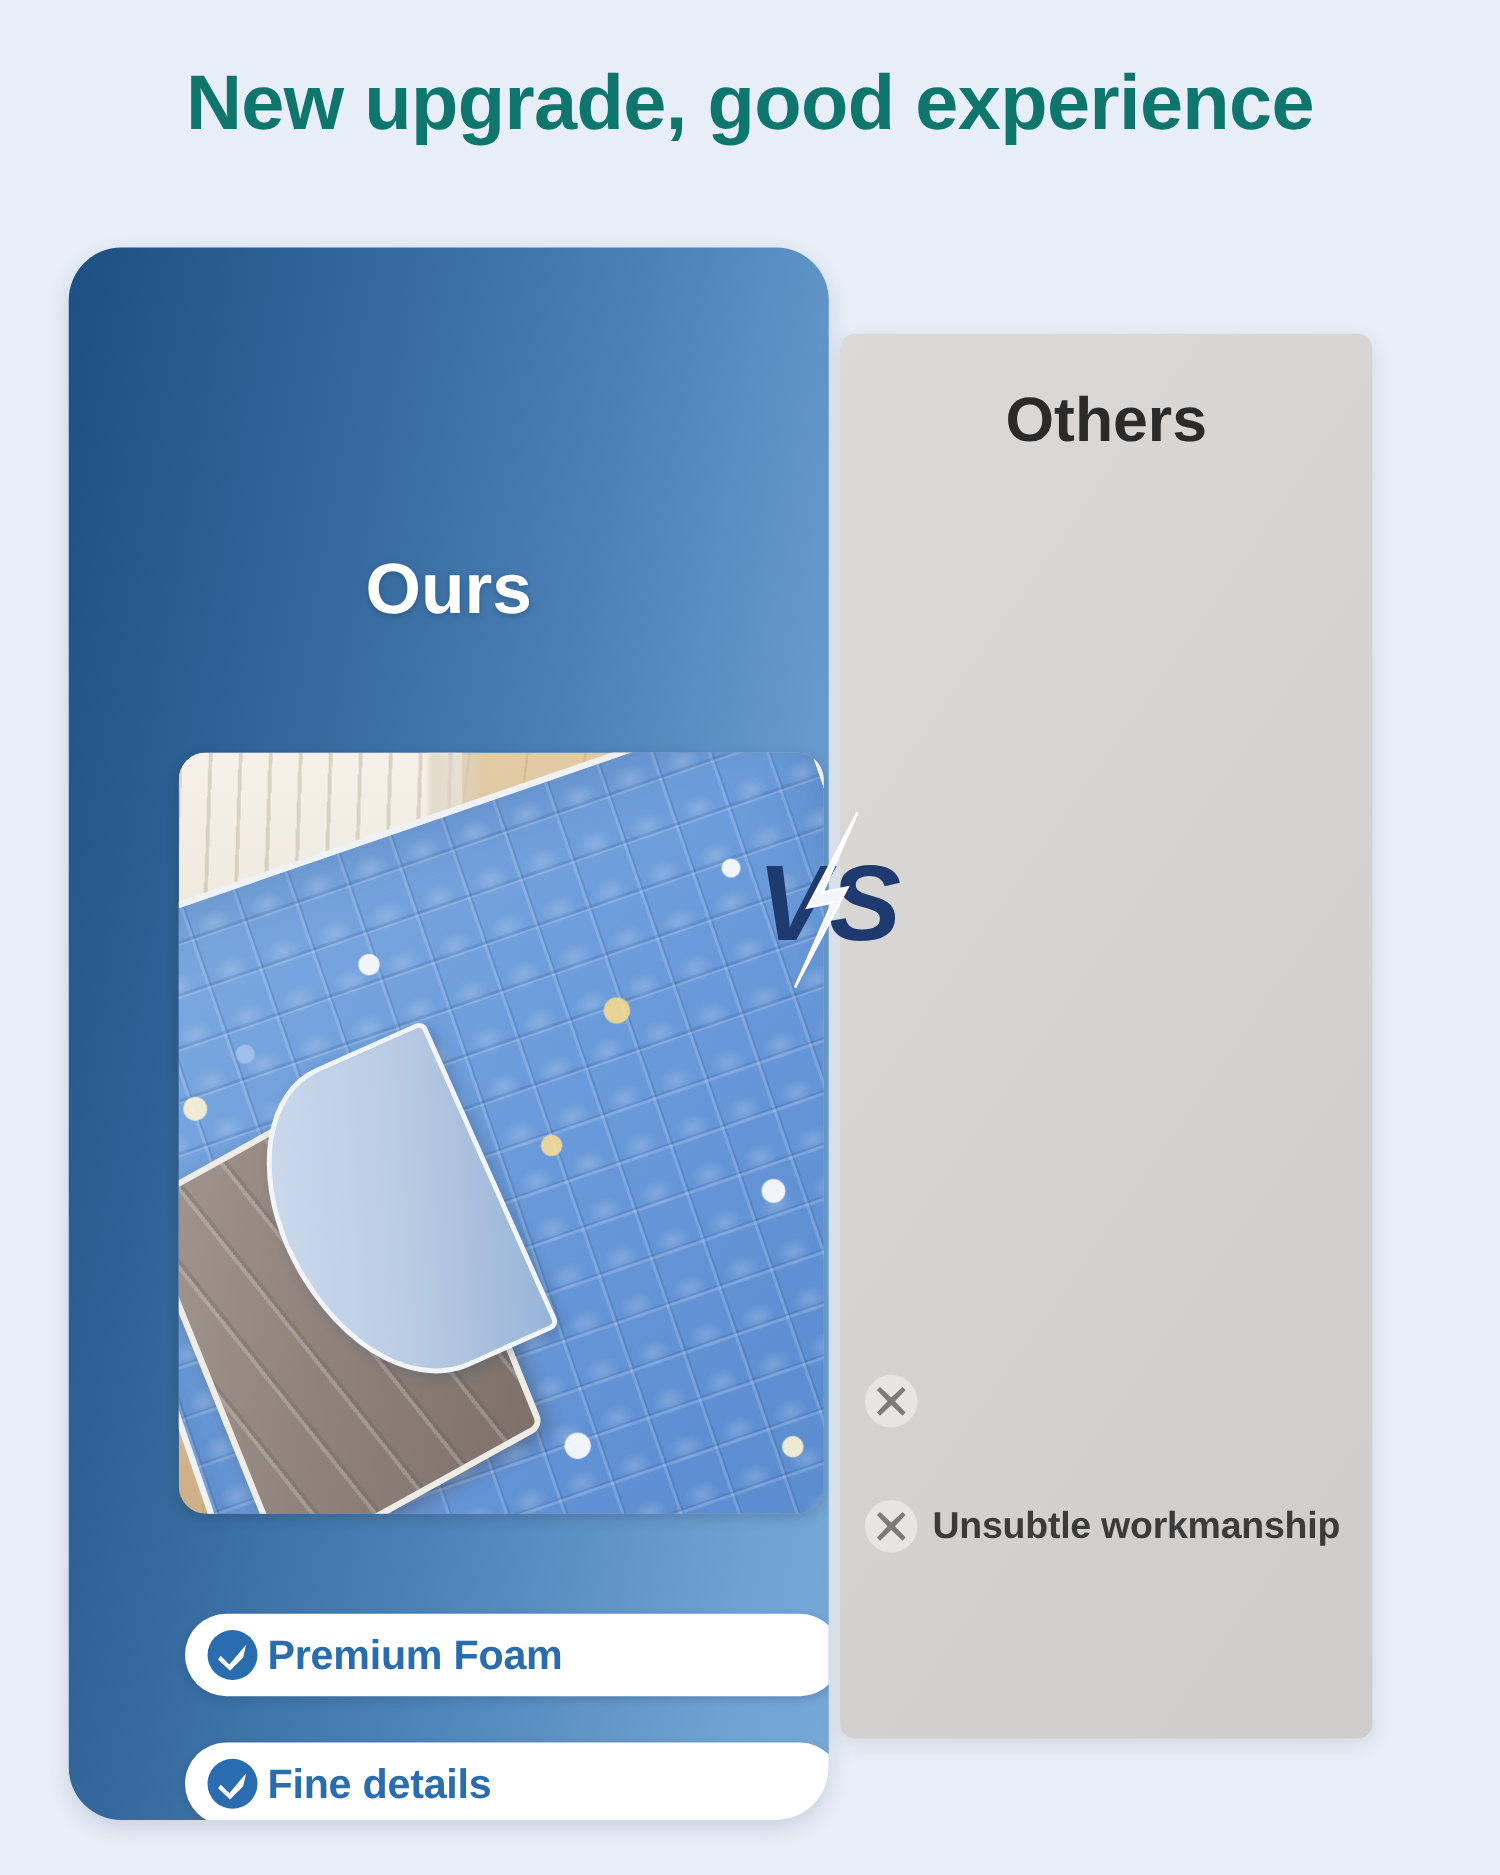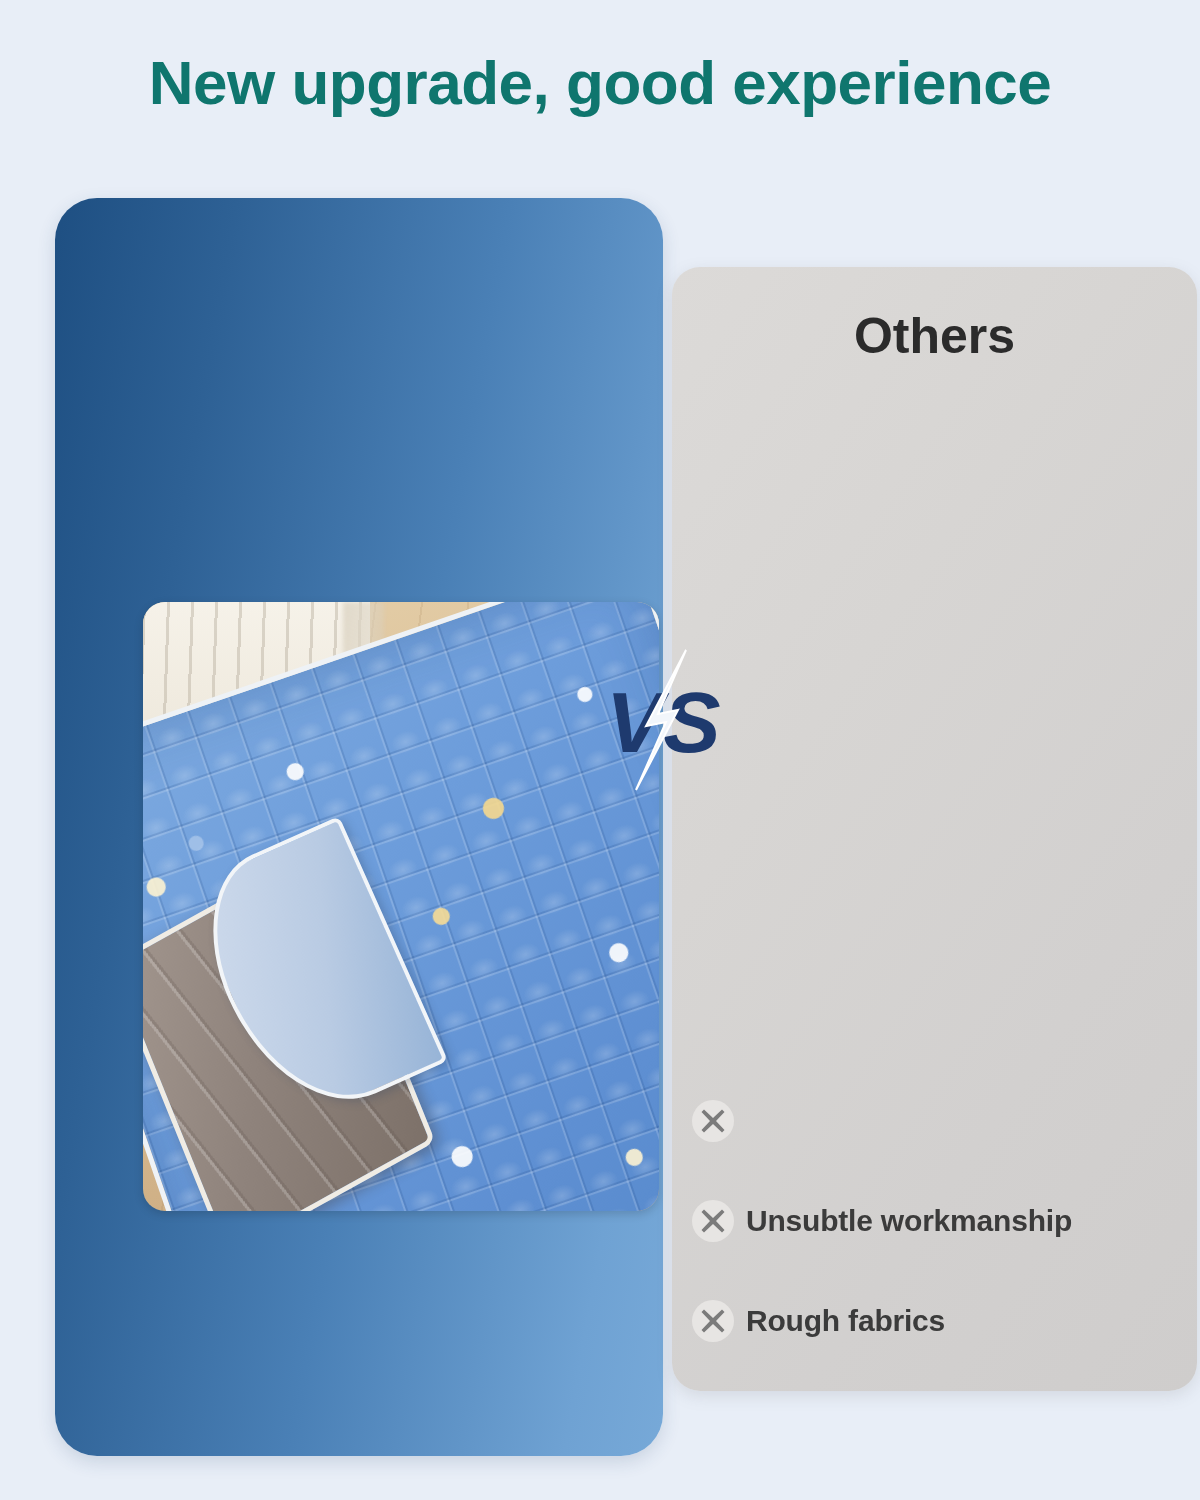--- a/index.html
+++ b/index.html
@@ -41,23 +41,23 @@
     border-radius: 42px;
     background: linear-gradient(100deg, #1e4f82 0%, #2e6195 22%, #4a80b6 55%, #6fa2d3 88%, #77a9d8 100%);
     box-shadow: 0 6px 18px rgba(40,70,110,0.16);
     overflow: hidden;
   }
 
   .card-others {
     position: absolute;
     left: 672px;
     top: 267px;
-    width: 525px;
+    width: 426px;
     height: 1124px;
-    border-radius: 28px;
+    border-radius: 12px;
     background: linear-gradient(125deg, #dcdad8 0%, #d7d5d3 35%, #d2d0cf 70%, #cfcdcc 100%);
     box-shadow: 0 5px 16px rgba(120,120,125,0.18);
     overflow: hidden;
   }
 
   .card-title {
     position: absolute;
     left: 0;
     width: 100%;
     text-align: center;
@@ -260,31 +260,55 @@
     letter-spacing: -0.2px;
   }
 </style>
 </head>
 <body>
 
 <div class="headline">New upgrade, good experience</div>
 
 <div class="card-ours">
 
+  <div class="card-title">Ours</div>
 
   <div class="photo photo-ours">
     <div class="photo-inner">
       <div class="floor-wood"></div>
       <div class="curtain"></div>
       <div class="mat-blue"></div>
       <div class="mat-fold"></div>
       <div class="mat-fold-flap"></div>
     </div>
   </div>
 
+  <div class="pill-list">
+
+    <div class="pill">
+      <span class="check-icon">
+        <svg viewBox="0 0 44 44" width="44" height="44">
+          <circle cx="22" cy="22" r="20" fill="#2a6cb0"></circle>
+          <path d="M12.5 22.5 L19.5 29.5 L33 13.5 L30.5 24 L20 34.5 L10.5 25.5 Z" fill="#ffffff"></path>
+        </svg>
+      </span>
+      <span class="pill-label">Premium Foam</span>
+    </div>
+
+    <div class="pill">
+      <span class="check-icon">
+        <svg viewBox="0 0 44 44" width="44" height="44">
+          <circle cx="22" cy="22" r="20" fill="#2a6cb0"></circle>
+          <path d="M12.5 22.5 L19.5 29.5 L33 13.5 L30.5 24 L20 34.5 L10.5 25.5 Z" fill="#ffffff"></path>
+        </svg>
+      </span>
+      <span class="pill-label">Fine details</span>
+    </div>
+
+  </div>
 </div>
 
 <div class="card-others">
 
   <div class="card-title">Others</div>
 
 </div>
 
 <div class="con-list">
 
@@ -300,29 +324,20 @@
   <div class="con-row">
     <span class="x-icon">
       <svg viewBox="0 0 46 46" width="46" height="46">
         <circle cx="23" cy="23" r="21" fill="#e7e5e3"></circle>
         <path d="M14 11.5 L23 20 L32 11.5 L34.5 14 L26 23 L34.5 32 L32 34.5 L23 26 L14 34.5 L11.5 32 L20 23 L11.5 14 Z" fill="#7b7b7b"></path>
       </svg>
     </span>
     <span class="con-label">Unsubtle workmanship</span>
   </div>
 
-  <div class="con-row">
-    <span class="x-icon">
-      <svg viewBox="0 0 46 46" width="46" height="46">
-        <circle cx="23" cy="23" r="21" fill="#e7e5e3"></circle>
-        <path d="M14 11.5 L23 20 L32 11.5 L34.5 14 L26 23 L34.5 32 L32 34.5 L23 26 L14 34.5 L11.5 32 L20 23 L11.5 14 Z" fill="#7b7b7b"></path>
-      </svg>
-    </span>
-    <span class="con-label">Rough fabrics</span>
-  </div>
 
 </div>
 
 <div class="vs-badge">
   <svg viewBox="0 0 130 150" width="130" height="150">
     <text x="6" y="108" font-family="Liberation Sans, sans-serif" font-size="86" font-weight="bold" font-style="italic" fill="#1e3a6e">VS</text>
     <path d="M86 6 L46 82 L66 78 L36 146 L78 66 L58 70 Z" fill="#f2f6fb" stroke="#ffffff" stroke-width="2"></path>
   </svg>
 </div>
 

